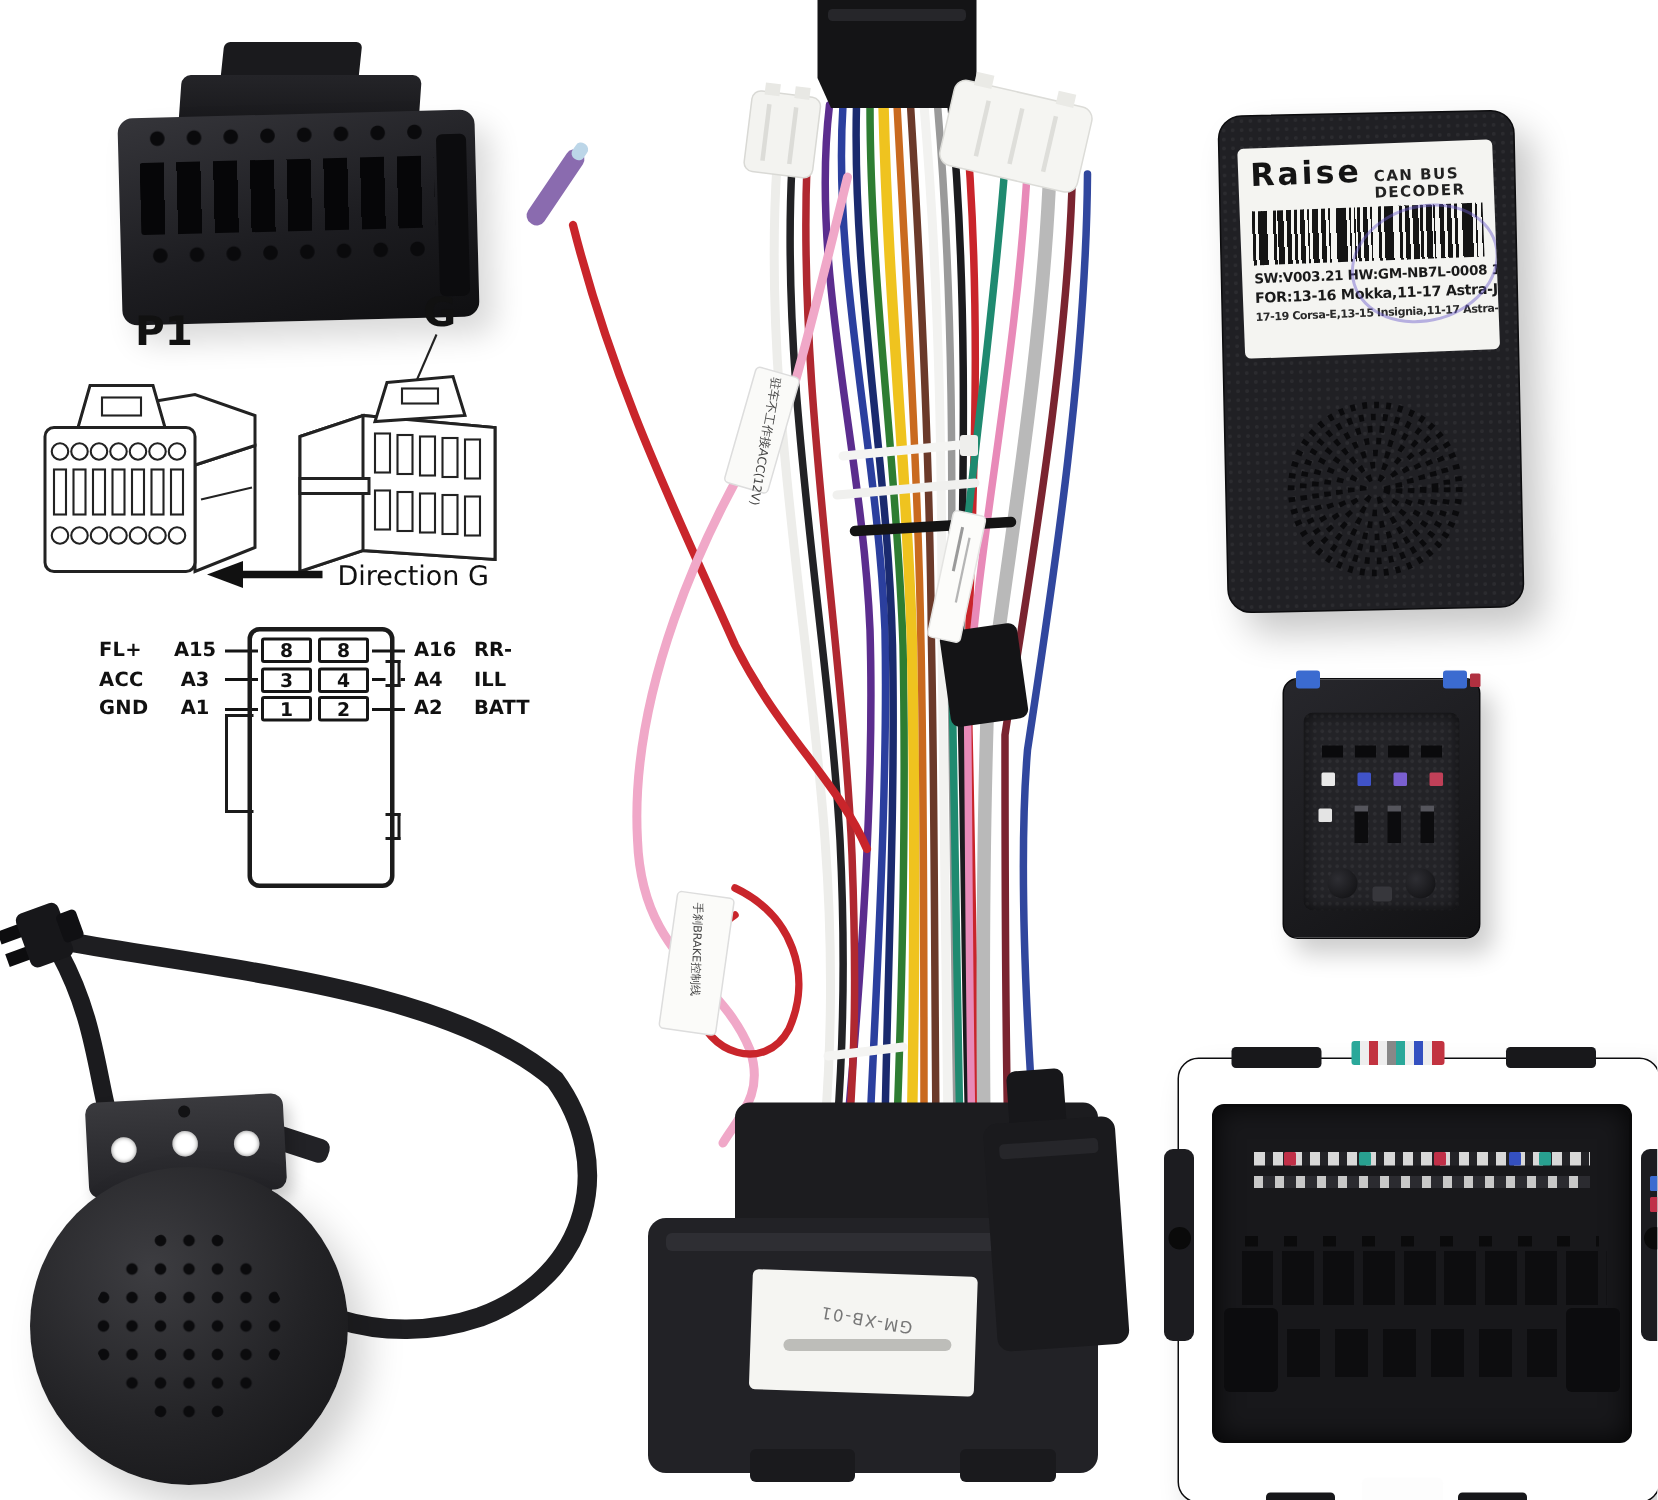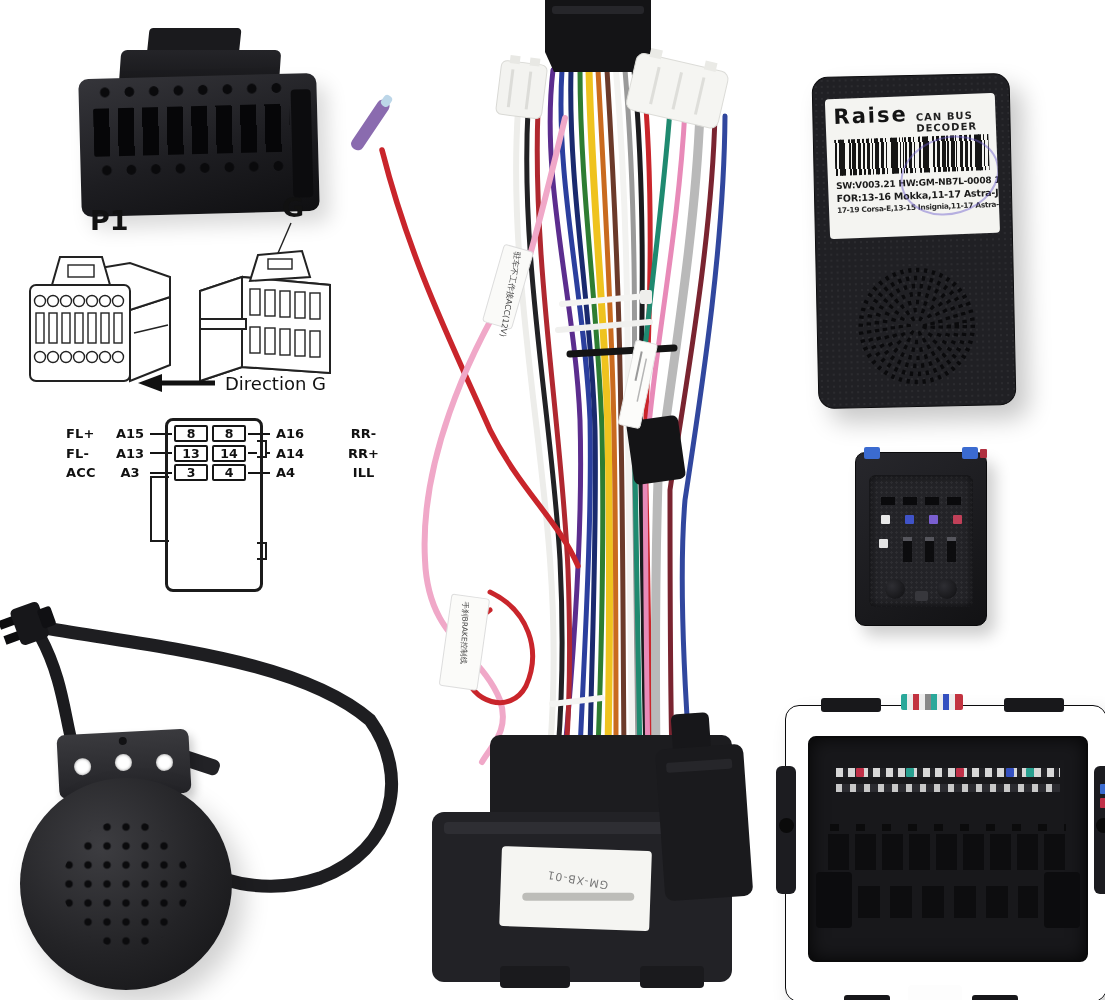--- a/index.html
+++ b/index.html
@@ -29,21 +29,21 @@
   .dwgD{font-size:18px;}
   .ln{stroke:#222;stroke-width:2;fill:#fff;}
   .lnThin{stroke:#222;stroke-width:1.4;fill:none;}
 
   
   #pinout{left:66px;top:424px;width:345px;}
   .prow{display:flex;align-items:center;height:19.5px;font-weight:700;font-size:13px;}
   .pl{width:46px;text-align:left;letter-spacing:.2px;}
   .pcL{width:36px;text-align:center;padding-right:2px;}
   .pcR{width:40px;text-align:left;padding-left:6px;}
-  .plR{flex:1;text-align:center;}
+  .plR{flex:1;text-align:left;}
   .lead{width:22px;height:0;border-top:2px solid #141414;flex:none;}
   .pbox{display:inline-block;width:30px;height:13px;border:2.5px solid #161616;border-radius:2px;
         font-size:12.5px;font-weight:700;text-align:center;line-height:13px;margin:0 2px;flex:none;background:#fff;position:relative;z-index:2;}
   #pinOutline{left:99px;top:-6px;width:92px;height:168px;border:3px solid #1b1b1b;border-radius:8px;z-index:1;}
   .pinTab{left:191px;width:8px;height:14px;border:2px solid #1b1b1b;border-left:none;background:#fff;z-index:0;}
   #pinLatch{left:84px;top:52px;width:17px;height:62px;border:2.5px solid #1b1b1b;border-right:none;z-index:0;}
 
   
   #spk{left:0;top:600px;width:400px;height:400px;}
   #spkBracket{left:58px;top:132px;width:132px;height:64px;border-radius:8px;transform:rotate(-3deg);
@@ -214,38 +214,38 @@
       <span class="pl">FL+</span>
         <span class="pcL">A15</span>
         <span class="lead"></span>
         <span class="pbox">8</span>
         <span class="pbox">8</span>
         <span class="lead"></span>
         <span class="pcR">A16</span>
         <span class="plR">RR-</span>
     </div>
     <div class="prow">
-      <span class="pl">FL-</span>
-        <span class="pcL">A13</span>
-        <span class="lead"></span>
-        <span class="pbox">13</span>
-        <span class="pbox">14</span>
-        <span class="lead"></span>
-        <span class="pcR">A14</span>
-        <span class="plR">RR+</span>
-    </div>
-    <div class="prow">
       <span class="pl">ACC</span>
         <span class="pcL">A3</span>
         <span class="lead"></span>
         <span class="pbox">3</span>
         <span class="pbox">4</span>
         <span class="lead"></span>
         <span class="pcR">A4</span>
         <span class="plR">ILL</span>
+    </div>
+    <div class="prow">
+      <span class="pl">GND</span>
+        <span class="pcL">A1</span>
+        <span class="lead"></span>
+        <span class="pbox">1</span>
+        <span class="pbox">2</span>
+        <span class="lead"></span>
+        <span class="pcR">A2</span>
+        <span class="plR">BATT</span>
     </div>
   </div>
 
   <div class="abs" id="spk">
     <svg class="abs" width="400" height="400" viewBox="0 0 400 400" style="left:0;top:0;">
       <path d="M46,28 C160,48 300,60 370,120 C410,175 395,250 320,278 C255,300 185,275 170,235 C162,215 168,200 175,192" fill="none" stroke="#1e1e21" stroke-width="13" stroke-linecap="round"></path>
       <path d="M40,36 C80,110 55,170 115,200 C135,210 155,212 172,216" fill="none" stroke="#1b1b1e" stroke-width="12" stroke-linecap="round"></path>
       <g transform="rotate(-20 26 28)">
         <rect x="2" y="12" width="16" height="9" fill="#0d0d0f"></rect>
         <rect x="2" y="28" width="16" height="9" fill="#0d0d0f"></rect>

